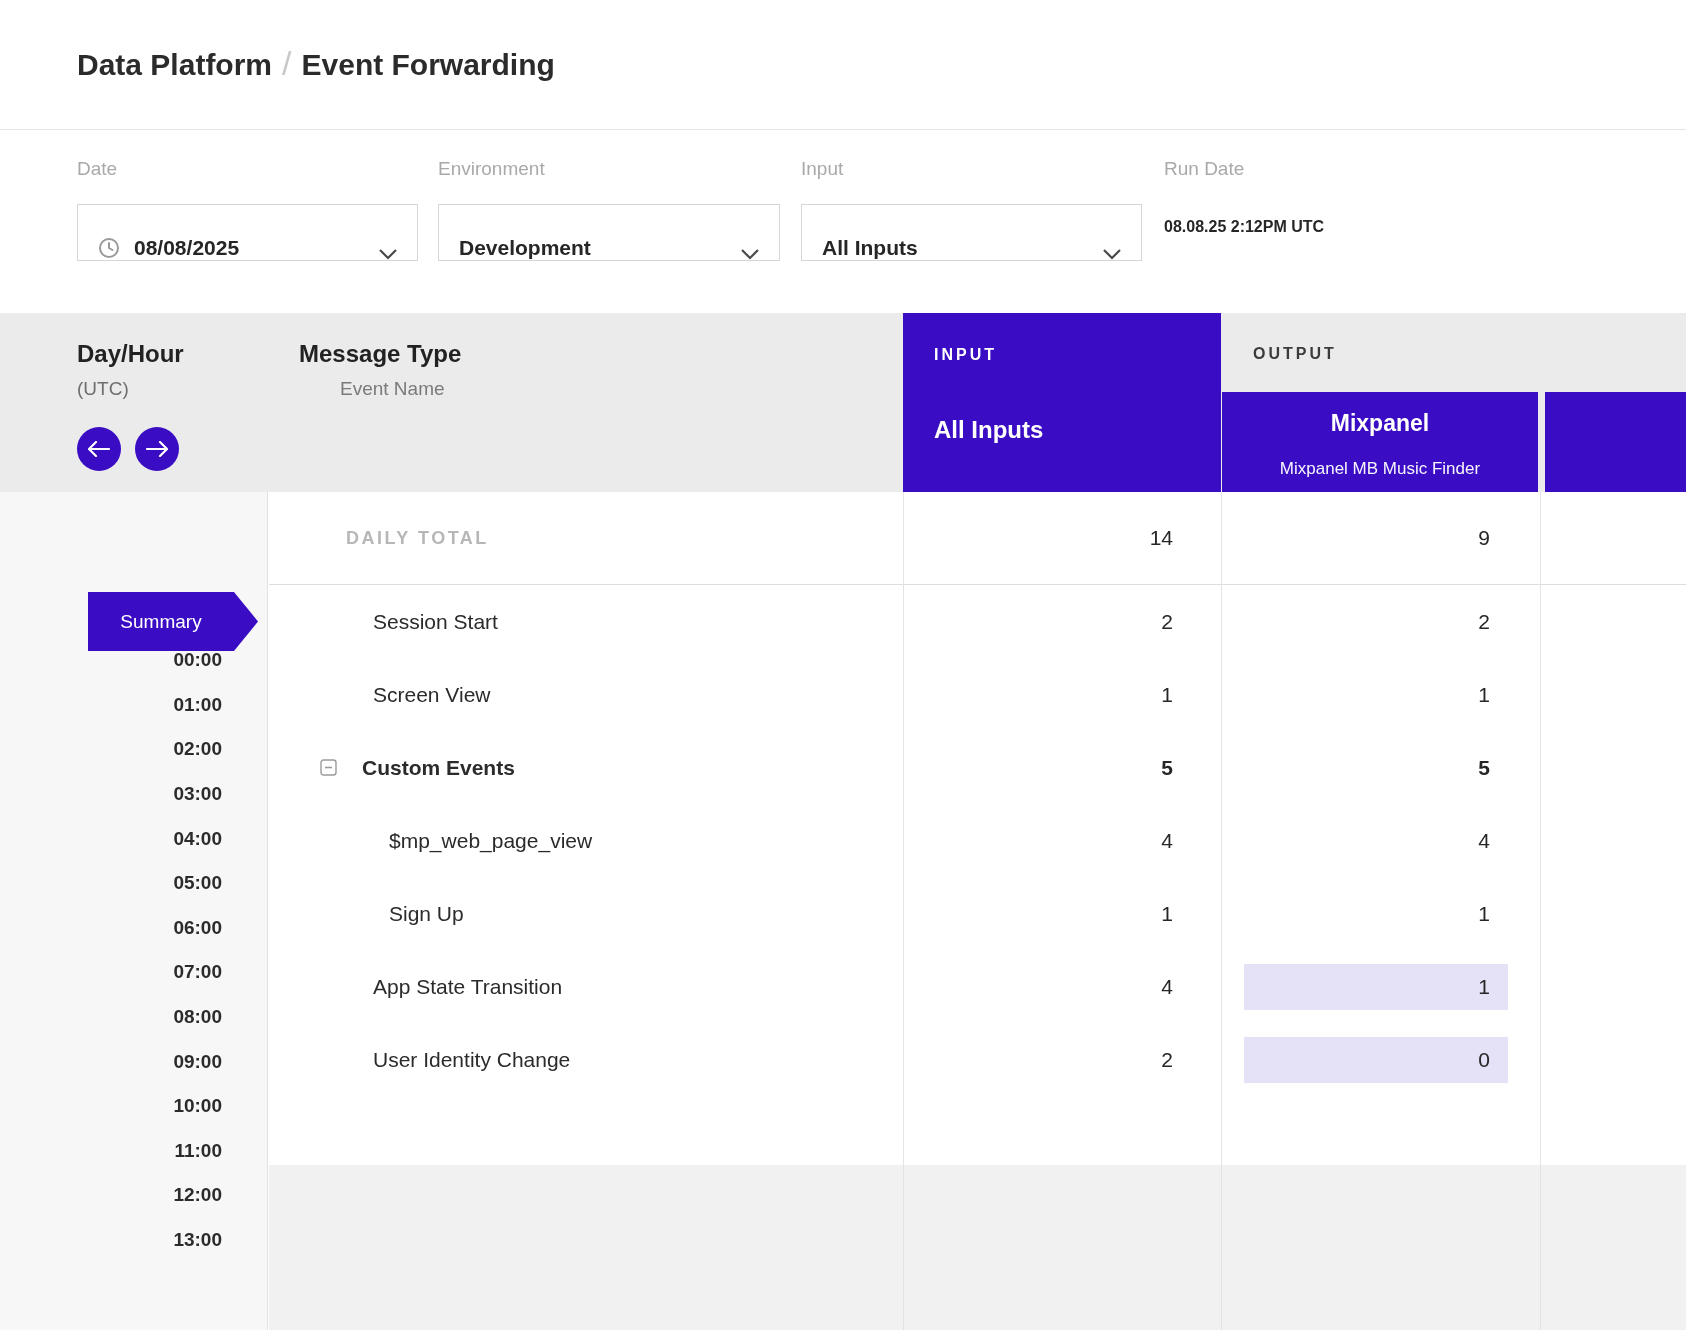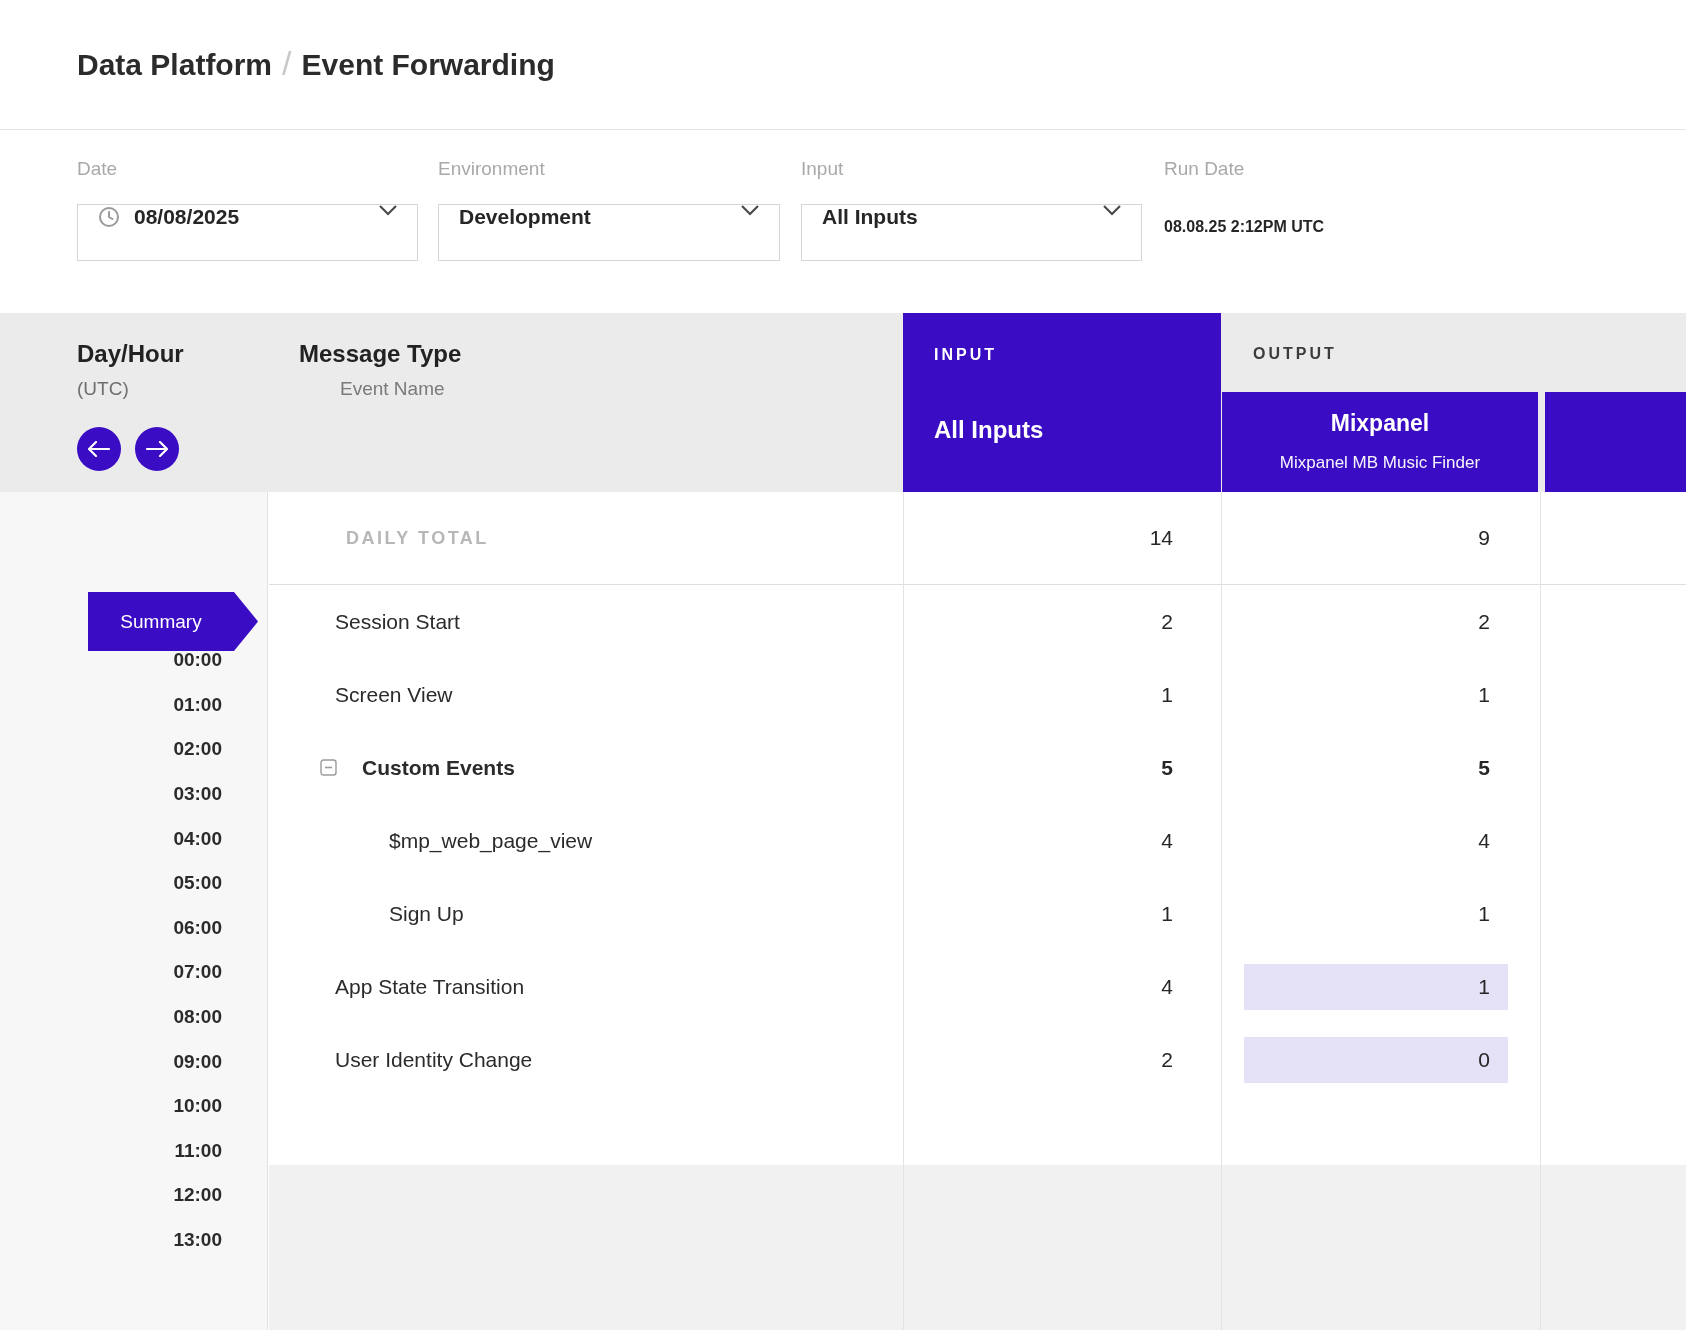--- a/index.html
+++ b/index.html
@@ -14,21 +14,21 @@
             border-bottom:1px solid #E4E4E4; display:flex; align-items:center; padding-left:77px; background:#fff; }
   .breadcrumb { display:flex; align-items:center; gap:10px; }
   .crumb { font-size:30px; font-weight:600; color:#2b2b2b; }
   .crumb.link { cursor:pointer; }
   .bc-sep { font-size:34px; font-weight:300; color:#c9c9c9; transform:translateY(-1px); }
 
   
   .filters { position:absolute; left:0; top:130px; width:1686px; height:183px; background:#fff; }
   .filter { position:absolute; top:28px; display:flex; flex-direction:column; }
   .filter-label { font-size:19px; color:#a9a9a9; height:22px; margin-bottom:24px; }
-  .select { height:57px; background:#fff; border:1px solid #d6d6d6; display:flex; align-items:flex-start;
+  .select { height:57px; background:#fff; border:1px solid #d6d6d6; display:flex; align-items:flex-end;
             justify-content:space-between; padding:0 20px; cursor:pointer; }
   .select-left { display:flex; align-items:center; gap:14px; }
   .select-value { font-size:21px; font-weight:700; color:#262626; }
   .f-date { left:77px; }  .f-date .select { width:341px; }
   .f-env  { left:438px; } .f-env .select  { width:342px; }
   .f-input{ left:801px; } .f-input .select{ width:341px; }
   .f-run  { left:1164px; }
   .run-value { font-size:16px; font-weight:700; color:#262626; margin-top:14px; }
   .icon { display:inline-flex; align-items:center; justify-content:center; }
 
@@ -48,21 +48,21 @@
                  background:var(--accent); color:#fff; padding:33px 0 0 31px; }
   .input-label { font-size:16px; font-weight:700; letter-spacing:3px; }
   .input-value { font-size:24px; font-weight:700; margin-top:52px; }
 
   .output-label { position:absolute; left:1253px; top:32px; font-size:16px; font-weight:700;
                   letter-spacing:3px; color:#3b3b3b; }
   .outcol { position:absolute; top:79px; height:100px; background:var(--accent); color:#fff; text-align:center; }
   .outcol-1 { left:1222px; width:316px; padding-top:18px; }
   .outcol-2 { left:1545px; width:141px; }
   .outcol-name { font-size:23px; font-weight:700; }
-  .outcol-sub { font-size:17px; margin-top:16px; opacity:.96; }
+  .outcol-sub { font-size:17px; margin-top:22px; opacity:.96; }
 
   
   .tbody { position:absolute; left:0; top:492px; width:1686px; height:838px; background:#fff; }
   .sidebar { position:absolute; left:0; top:0; width:268px; height:838px; background:#F7F7F7;
              border-right:1px solid #E2E2E2; }
   .summary-badge { position:absolute; left:88px; top:100px; width:170px; height:59px; background:var(--accent);
                    clip-path:polygon(0 0, calc(100% - 24px) 0, 100% 50%, calc(100% - 24px) 100%, 0 100%);
                    color:#fff; font-size:19px; font-weight:400; display:flex; align-items:center;
                    justify-content:center; padding-right:24px; cursor:pointer; }
   .hours { position:absolute; left:0; top:146px; width:268px; }
@@ -72,21 +72,21 @@
   .vline { position:absolute; top:0; width:1px; height:838px; background:#E3E3E3; z-index:2; }
   .vl-1 { left:903px; } .vl-2 { left:1221px; } .vl-3 { left:1540px; }
 
   .footer-band { position:absolute; left:269px; top:673px; width:1417px; height:165px; background:#F1F1F1; z-index:1; }
 
   .rows { position:absolute; left:269px; top:0; width:1645px; }
   .trow { display:grid; grid-template-columns:634px 318px 317px 1fr; align-items:center; }
   .trow-total { height:93px; border-bottom:1px solid #DEDEDE; }
   .trow-event { height:73px; }
   .total-label { padding-left:77px; font-size:18px; font-weight:700; letter-spacing:2.5px; color:#b7b7b7; }
-  .row-label { padding-left:66px; font-size:21px; color:#2b2b2b; }
+  .row-label { padding-left:104px; font-size:21px; color:#2b2b2b; }
   .trow--parent .row-label { padding-left:51px; display:flex; align-items:center; gap:25px; font-weight:700; }
   .trow--parent .cell { font-weight:700; }
   .trow--child .row-label { padding-left:120px; }
   .cell { display:flex; align-items:center; justify-content:flex-end; padding-right:48px;
           font-size:21px; color:#262626; height:100%; }
   .cell--hl { padding-right:30px; }
   .hl-box { min-width:264px; height:46px; background:var(--highlight); display:flex; align-items:center;
             justify-content:flex-end; padding-right:18px; }
   .collapse-box { display:inline-flex; cursor:pointer; }
 </style>

